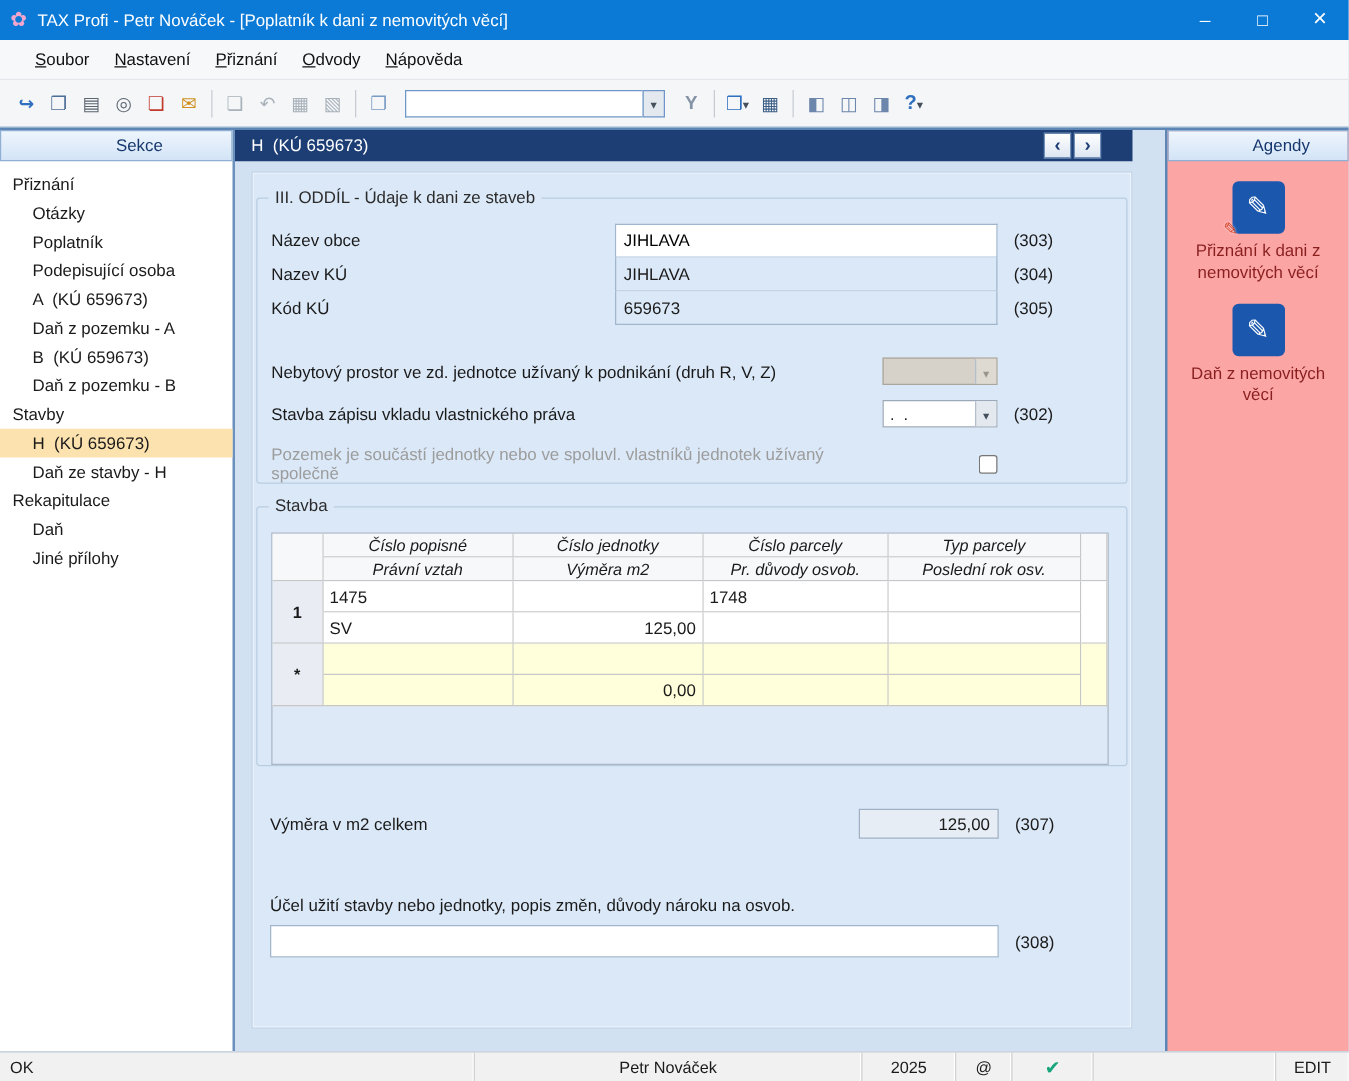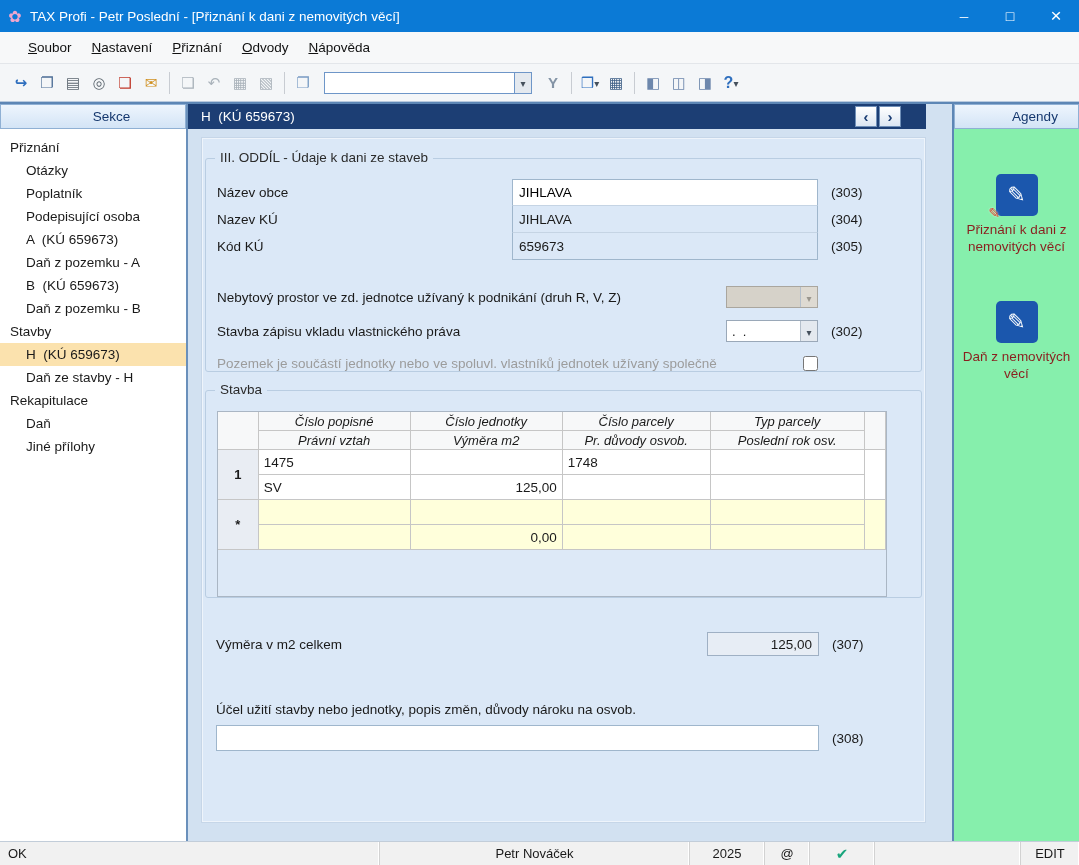--- a/index.html
+++ b/index.html
@@ -137,21 +137,21 @@
   .drow.hl .dline-cell, .drow.hl .dend { background:#ffffdb; }
   .tbl-filler { height:46px; }
 
   .ro-field { width:112px; height:24px; background:#e7edf5; border:1px solid #9fb0c4;
     display:flex; align-items:center; justify-content:flex-end; padding:0 6px; }
   .purpose-input { flex:1; height:26px; border:1px solid #9fb6cc; background:#fff; padding:0 6px; font:inherit; }
 
   .bottom { padding:0 11px; }
 
   
-  .agendas { width:127px; background:#86efac; border-left:2px solid #5d86b5; display:flex; flex-direction:column;gap:29px; }
+  .agendas { width:147px; background:#fca5a5; border-left:2px solid #5d86b5; display:flex; flex-direction:column; }
   .agenda-item { margin-top:16px; display:flex; flex-direction:column; align-items:center; }
   .agenda-icon { position:relative; width:42px; height:42px; background:#1b57ad; border-radius:5px;
     display:flex; align-items:center; justify-content:center; }
   [data-name="pen-icon"]::before { content:"✎"; color:#fff; font-size:22px; }
   .pen-badge { position:absolute; left:-7px; bottom:-5px; }
   [data-name="pen-badge-icon"]::before { content:"✎"; color:#d23b22; font-size:14px; text-shadow:0 0 2px #fff; }
   .agenda-label { margin-top:6px; width:126px; text-align:center; color:#8a1f1f; font-size:13.5px; line-height:1.25; }
 
   
   .statusbar { height:24px; background:#f1f1f1; border-top:1px solid #c2cdd9; display:flex; align-items:stretch; font-size:13px; flex:1; }
@@ -165,21 +165,21 @@
   .seg-edit { width:58px; justify-content:center; border-right:none; }
   [data-name="check-icon"]::before { content:"✔"; color:#18a57c; font-size:15px; }
 </style>
 </head>
 <body>
 
 <div class="window" data-name="app-window">
 
   <div class="titlebar" data-name="title-bar">
     <span class="app-ic" data-name="flower-icon"></span>
-    <span class="t-title" data-name="window-title">TAX Profi - Petr Poslední - [Přiznání k dani z nemovitých věcí]</span>
+    <span class="t-title" data-name="window-title">TAX Profi - Petr Nováček - [Poplatník k dani z nemovitých věcí]</span>
     <div class="win-controls" data-name="window-controls">
       <div class="win-btn" data-name="minimize-button">
           <span data-name="minimize-icon"></span>
         </div>
       <div class="win-btn" data-name="maximize-button">
           <span data-name="maximize-icon"></span>
         </div>
       <div class="win-btn" data-name="close-button">
           <span data-name="close-icon"></span>
         </div>

